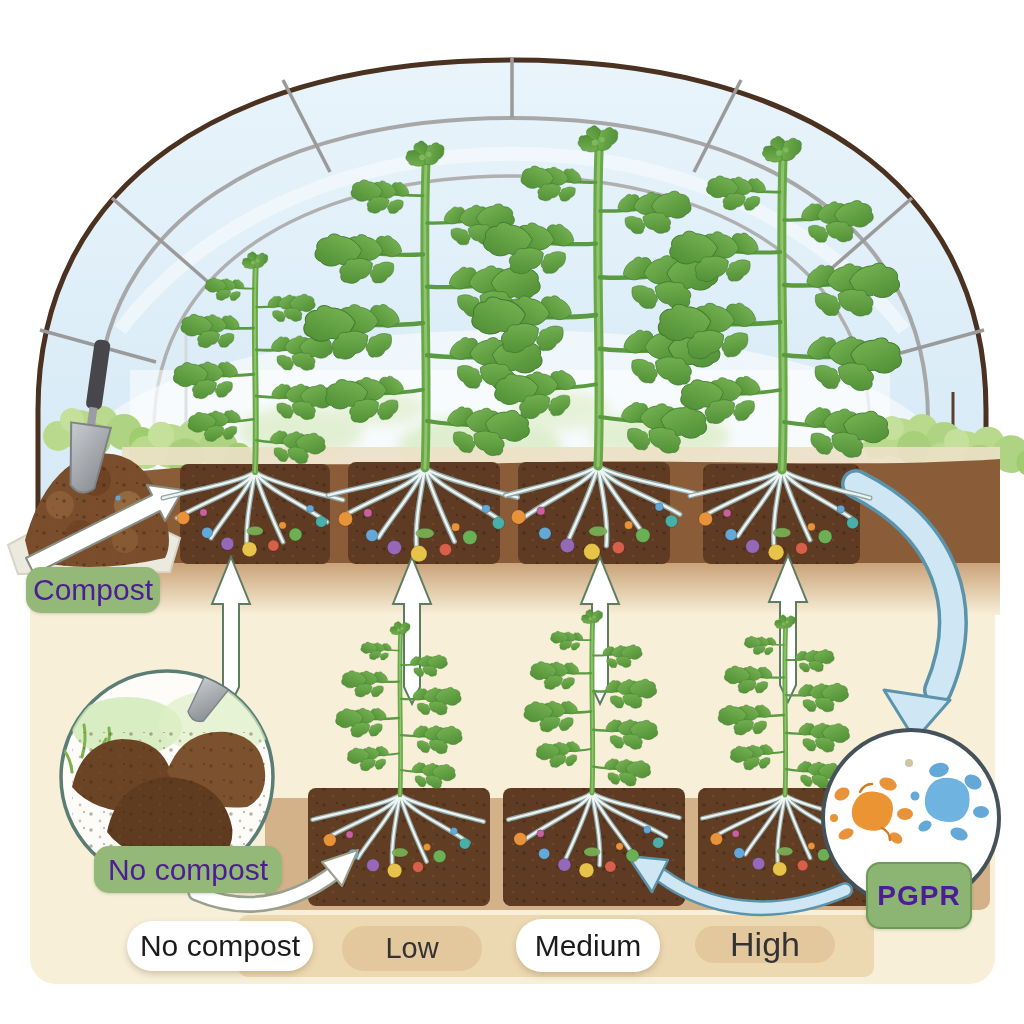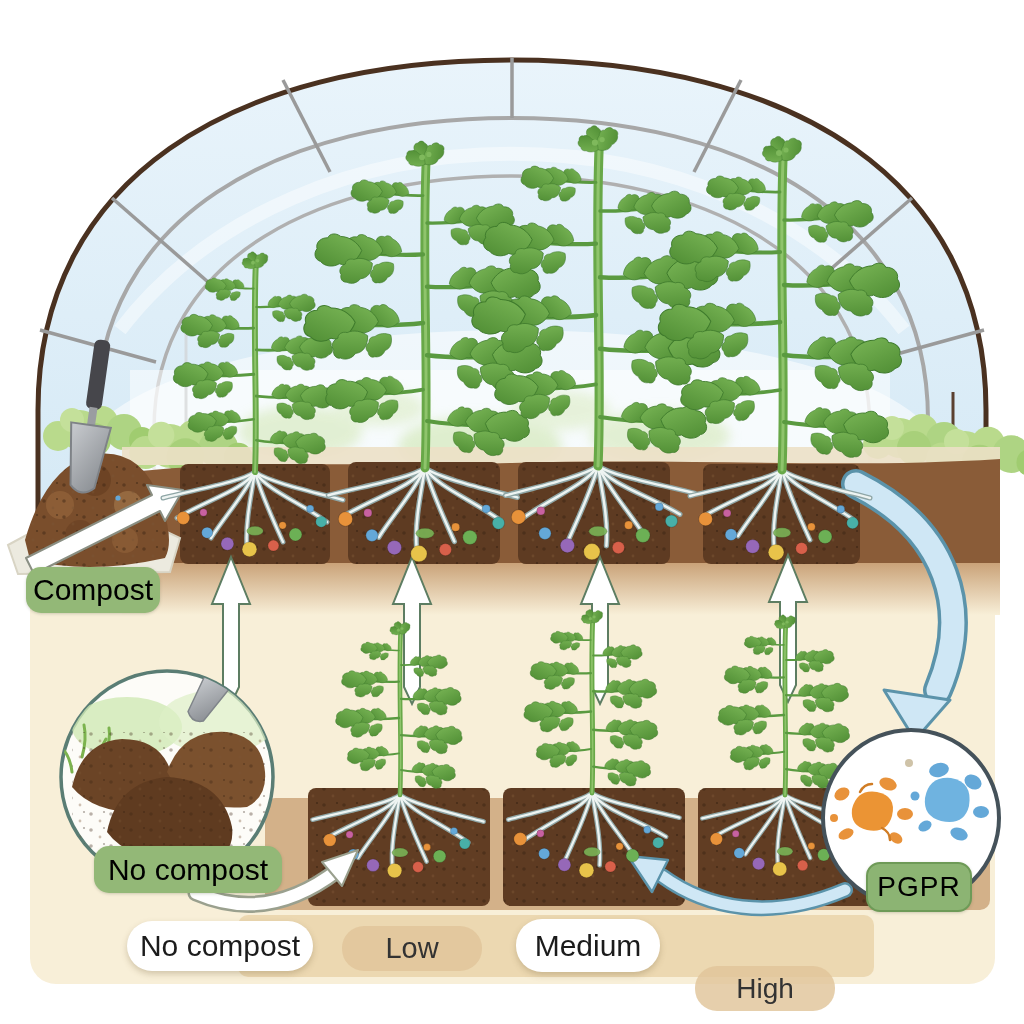--- a/index.html
+++ b/index.html
@@ -1,33 +1,33 @@
 <!DOCTYPE html>
 <html><head>
 <meta charset="utf-8">
 <style>
   html,body{margin:0;padding:0;background:#ffffff;}
   .stage{position:relative;width:1024px;height:1024px;background:#ffffff;overflow:hidden;
          font-family:"Liberation Sans",sans-serif;}
   .stage svg{position:absolute;left:0;top:0;}
   .lbl{position:absolute;display:flex;align-items:center;justify-content:center;
        box-sizing:border-box;white-space:nowrap;}
-  .green-lbl{background:#93b877;color:#000000;border-radius:15px;
+  .green-lbl{background:#93b877;color:#4c1d95;border-radius:15px;
              box-shadow:0 1px 3px rgba(80,90,60,.25);}
   .lbl-compost{left:26px;top:567px;width:134px;height:46px;font-size:30px;}
   .lbl-nocompost{left:94px;top:846px;width:188px;height:47px;font-size:30px;}
-  .lbl-pgpr{left:866px;top:862px;width:106px;height:50px;font-size:28px;
-            letter-spacing:1px;background:#8cb473;border:2px solid #6e9a57;border-radius:14px;}
+  .lbl-pgpr{left:866px;top:862px;width:106px;height:67px;font-size:28px;
+            letter-spacing:1px;background:#8cb473;border:2px solid #6e9a57;border-radius:14px;font-weight:bold;}
   .pill{color:#1b1b1b;}
   .pill-white{background:#ffffff;border-radius:26px;box-shadow:0 3px 6px rgba(120,100,60,.30);}
   .pill-tan{background:rgba(224,197,154,.82);border-radius:22px;color:#333333;}
   .pill-nc{left:127px;top:921px;width:186px;height:50px;font-size:30px;}
   .pill-low{left:342px;top:926px;width:140px;height:45px;font-size:29px;}
   .pill-med{left:516px;top:919px;width:144px;height:53px;font-size:30px;}
-  .pill-high{left:695px;top:966px;width:140px;height:45px;font-size:28px;}
+  .pill-high{left:695px;top:926px;width:140px;height:37px;font-size:34px;}
 </style>
 </head>
 <body>
 
 <div class="stage">
 <svg width="1024" height="1024" viewBox="0 0 1024 1024">
   <defs>
     <linearGradient id="glassG" x1="0" y1="0" x2="0" y2="1">
       <stop offset="0" stop-color="#e9f4fb"></stop>
           <stop offset="1" stop-color="#d3e8f5"></stop>

